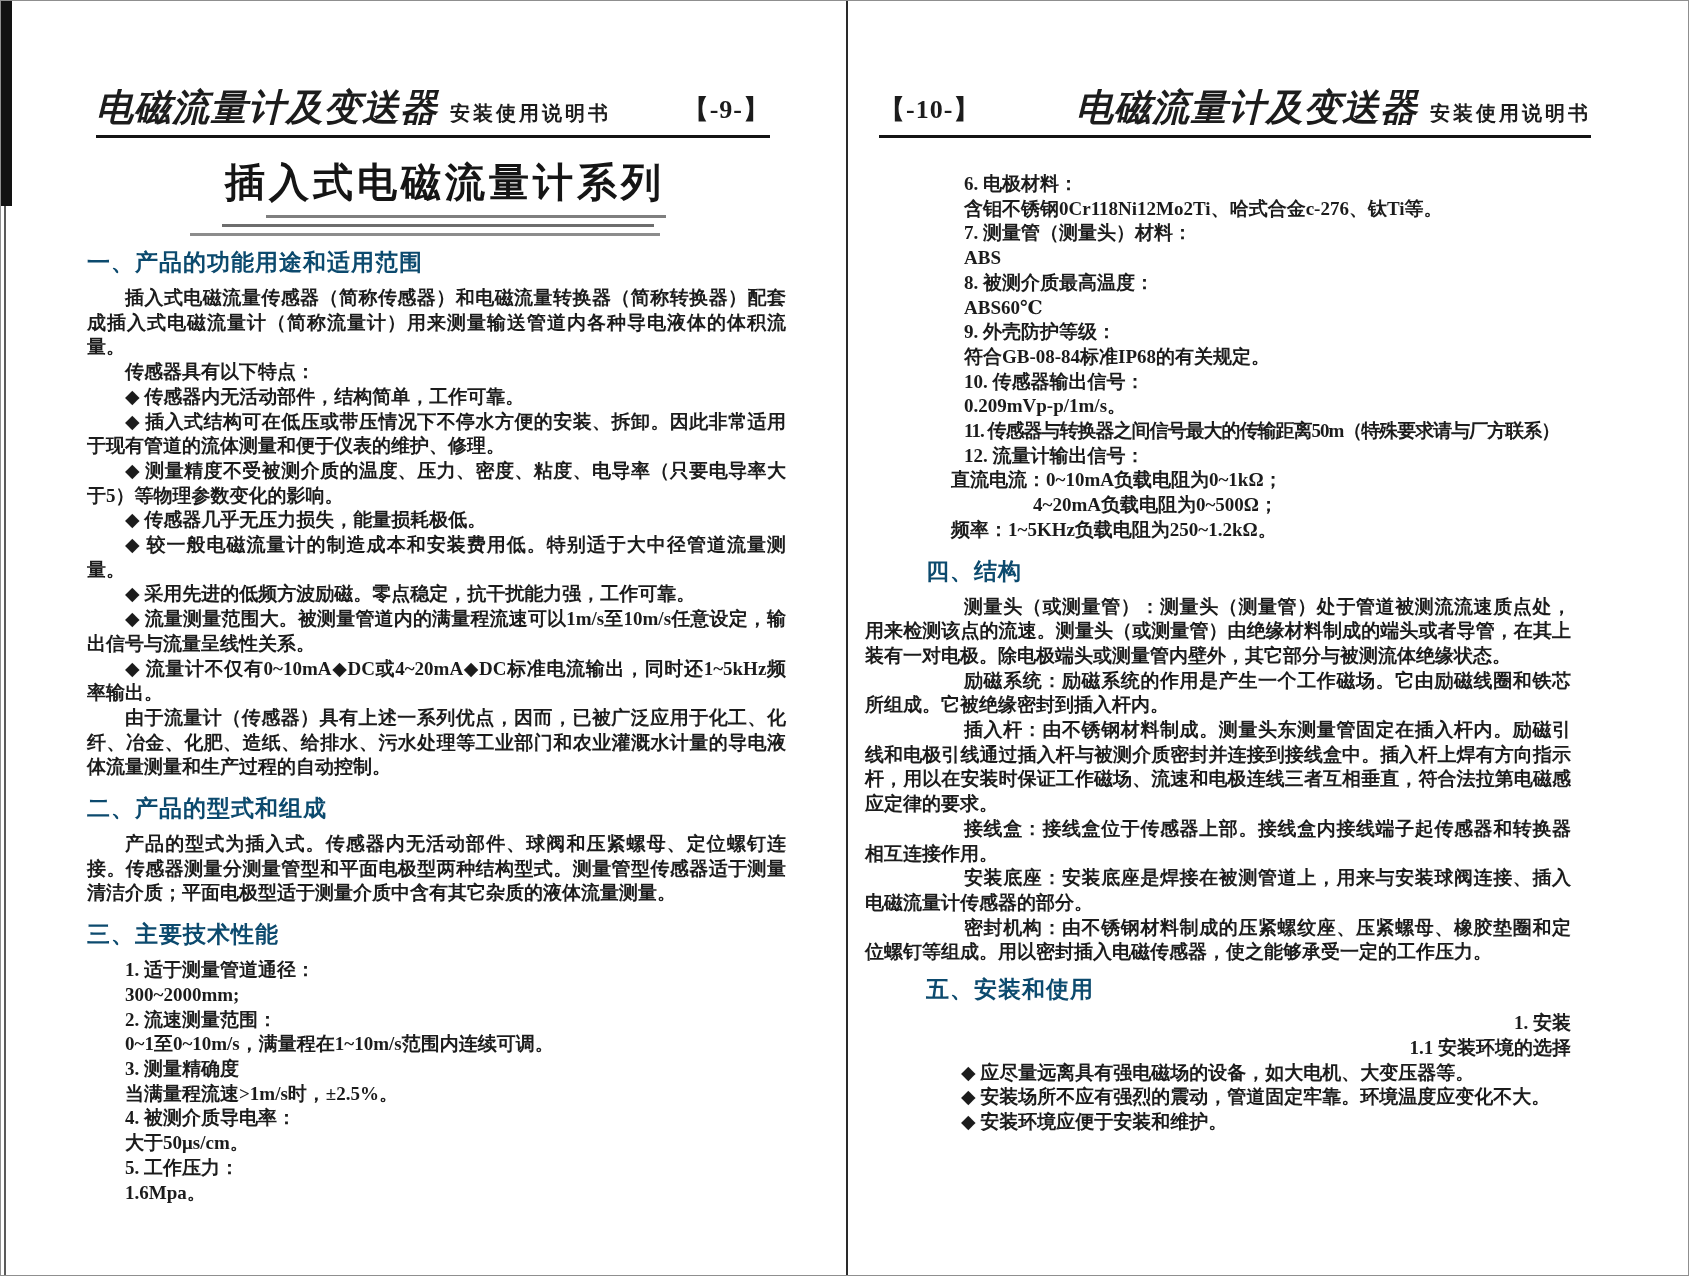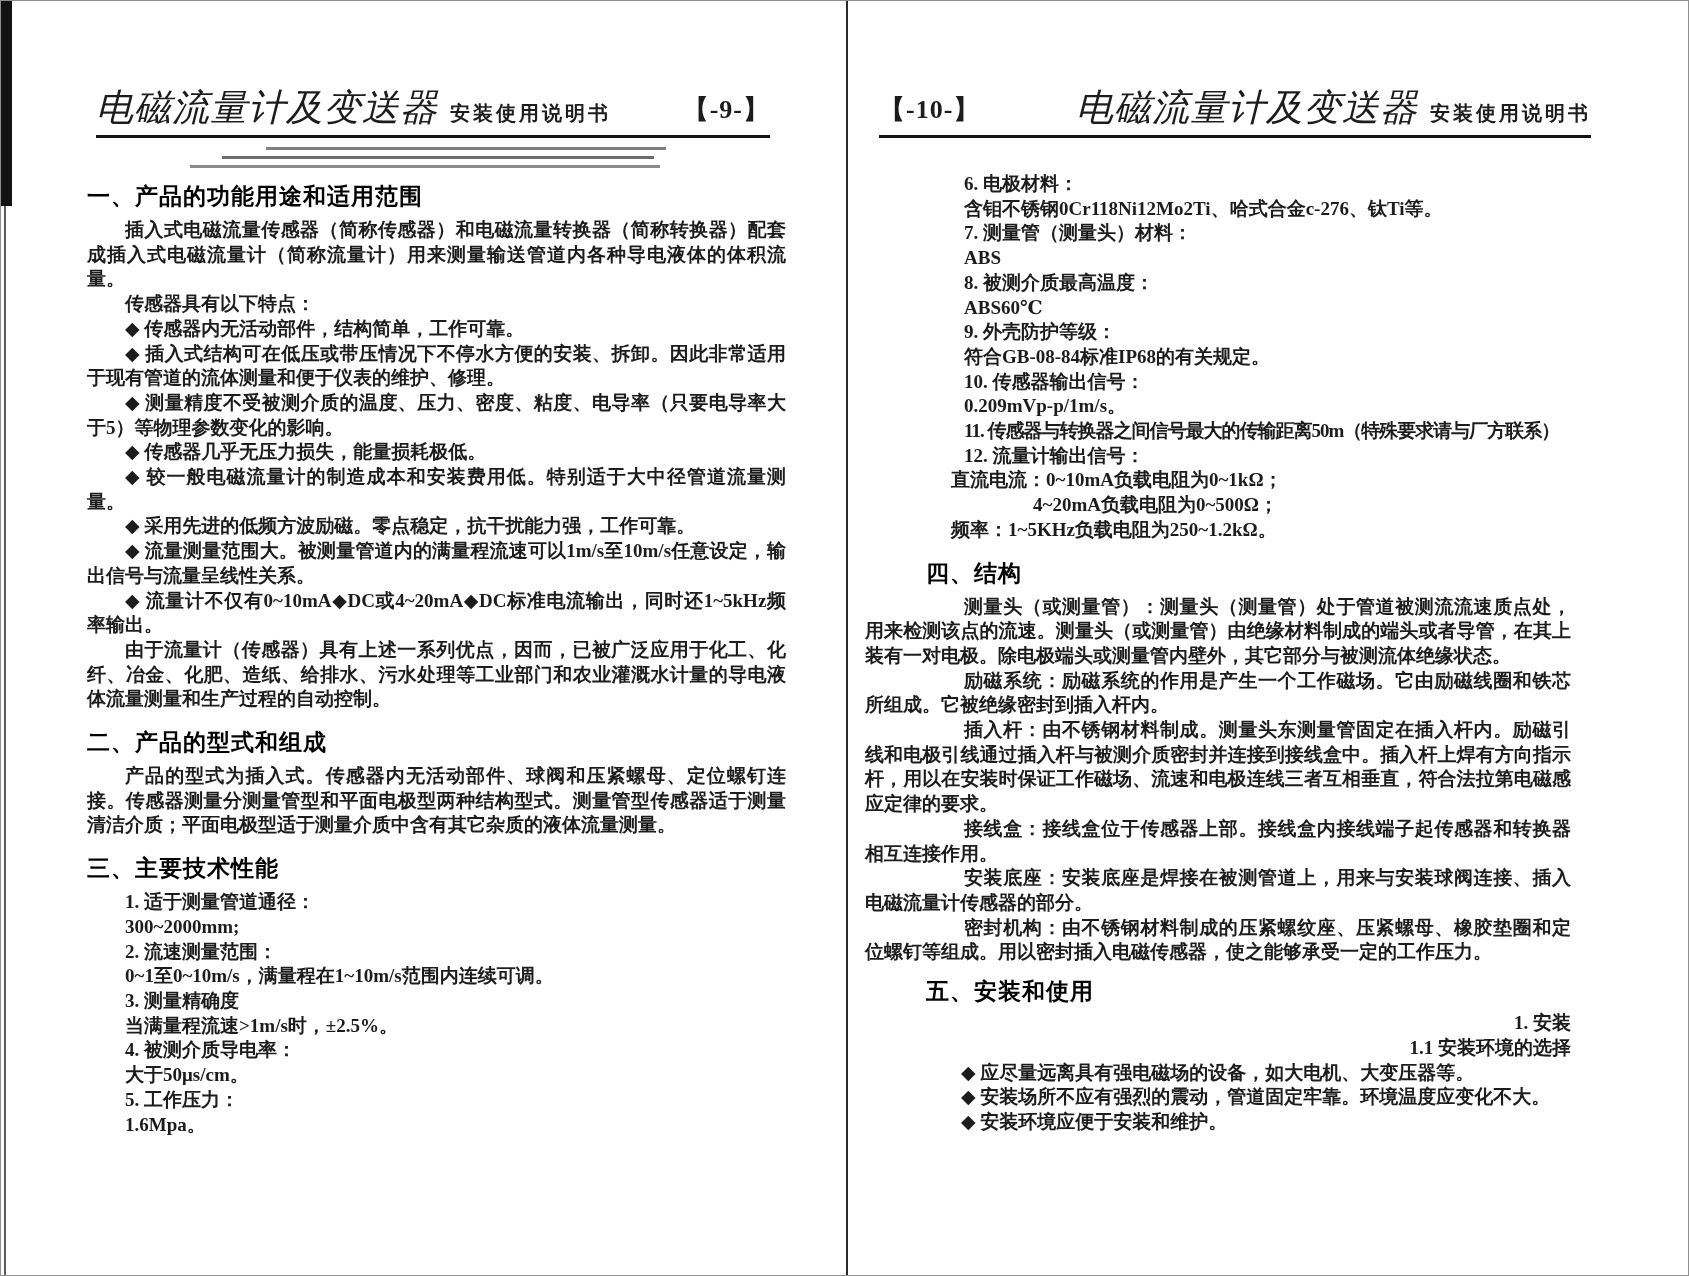--- a/index.html
+++ b/index.html
@@ -17,21 +17,21 @@
   .pl{ left:11px; width:834px; }
   .pr{ left:847px; width:842px; }
 
   .pg-header{
     display:flex; align-items:flex-end;
     border-bottom:3px solid #141414; padding-bottom:9px;
   }
   .hl{ margin:88px 0 0 84px; width:674px; }
   .hr{ margin:88px 0 13px 31px; width:712px; }
   .brand{
-    font-size:37px; font-weight:normal; font-style:italic;
+    font-size:37px; font-weight:bold; font-style:italic;
     letter-spacing:1px; line-height:1; white-space:nowrap;
   }
   .doc-sub{
     font-size:20px; font-weight:bold; letter-spacing:3px;
     margin-left:12px; line-height:1; padding-bottom:3px; white-space:nowrap;
     font-family:"Liberation Sans","DejaVu Sans",sans-serif;
   }
   .page-no{
     font-size:26px; font-weight:bold; letter-spacing:1px;
     line-height:1; padding-bottom:3px; white-space:nowrap;
@@ -47,23 +47,23 @@
   .rule{ height:3px; }
   .r1{ margin-left:170px; width:400px; background:#7f7f7f; margin-bottom:6px; }
   .r2{ margin-left:126px; width:432px; background:#6d6d6d; margin-bottom:6px; }
   .r3{ margin-left:94px;  width:470px; background:#8c8c8c; }
 
   .content{ font-size:19px; line-height:24.7px; font-weight:600; text-align:justify; }
   .cl{ margin:14px 0 0 75px; width:699px; }
   .cr{ margin:34px 0 0 17px; width:706px; }
 
   h2{
-    font-family:Liberation Sans, sans-serif;
+    font-family:Liberation Mono, monospace;
     font-size:23px; font-weight:bold; letter-spacing:1px;
-    line-height:28px; margin:16px 0 8px; text-align:left; color:#000000;
+    line-height:28px; margin:16px 0 8px; text-align:left; color:#0c4a6e;
   }
   .cl h2:first-child{ margin-top:0; }
   .h2r{ padding-left:61px; }
   .h2-tight{ margin:12px 0 6px; }
 
   p{ margin:0; }
   .ind{ text-indent:38px; }
   .spec{ padding-left:38px; text-align:left; }
   .spec-a{ padding-left:99px; text-align:left; }
   .tight{ letter-spacing:-1px; white-space:nowrap; }
@@ -81,20 +81,21 @@
   <div class="edge-bar"></div>
   <div class="divider"></div>
 
   <div class="page pl">
     <div class="pg-header hl">
       <span class="brand">电磁流量计及变送器</span>
       <span class="doc-sub">安装使用说明书</span>
       <span class="page-no">【-9-】</span>
     </div>
 
+    <div class="doc-title">插入式电磁流量计系列</div>
     <div class="title-rules">
       <div class="rule r1"></div>
       <div class="rule r2"></div>
       <div class="rule r3"></div>
     </div>
 
     <div class="content cl">
       <h2>一、产品的功能用途和适用范围</h2>
       <p class="ind">插入式电磁流量传感器（简称传感器）和电磁流量转换器（简称转换器）配套成插入式电磁流量计（简称流量计）用来测量输送管道内各种导电液体的体积流量。</p>
       <p class="ind">传感器具有以下特点：</p>

